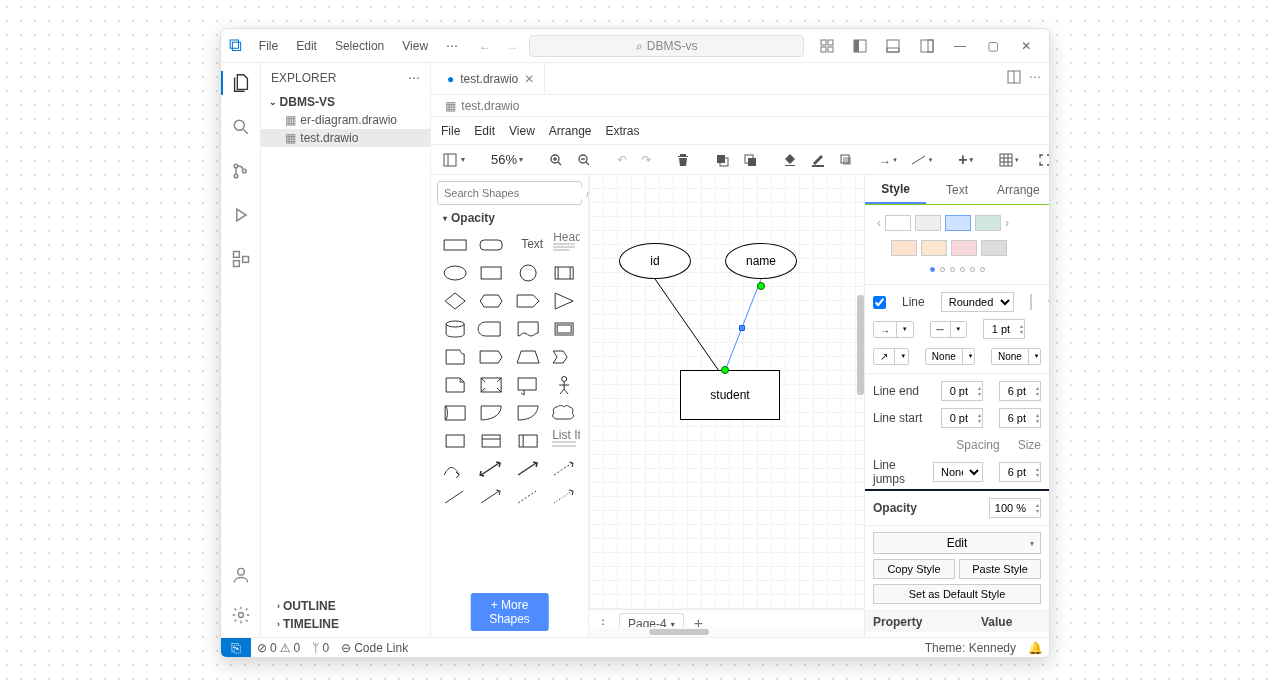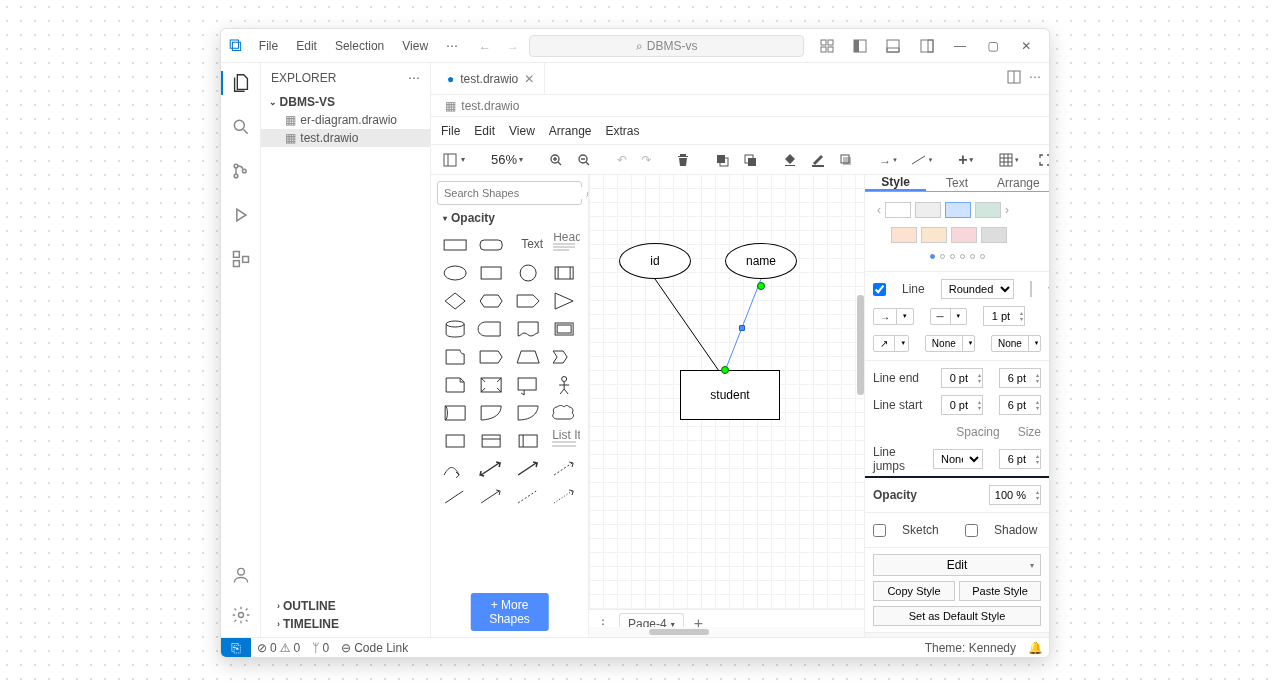--- a/index.html
+++ b/index.html
@@ -697,28 +697,20 @@
                   <div class="num-in">6 pt</div>
                 </div>
             </div>
             <div class="p-sec" style="border-top:2px solid #0f172a">
               <div class="p-row">
                   <label style="font-weight:600">Opacity</label>
                   <div class="num-in" style="width:52px">100 %</div>
                 </div>
             </div>
             <div class="p-sec" style="border-top:1px solid #eee">
-              <div class="p-row">
-                <input type="checkbox" style="">
-                  <label>Sketch</label>
-                <input type="checkbox" style="">
-                  <label>Shadow</label>
-              </div>
-            </div>
-            <div class="p-sec" style="border-top:1px solid #eee">
               <div class="edit-sel">
                   <span>Edit</span>
                 </div>
               <div class="style-btns">
                 <div>Copy Style</div>
                 <div>Paste Style</div>
               </div>
               <div class="style-btns">
                   <div>Set as Default Style</div>
                 </div>

